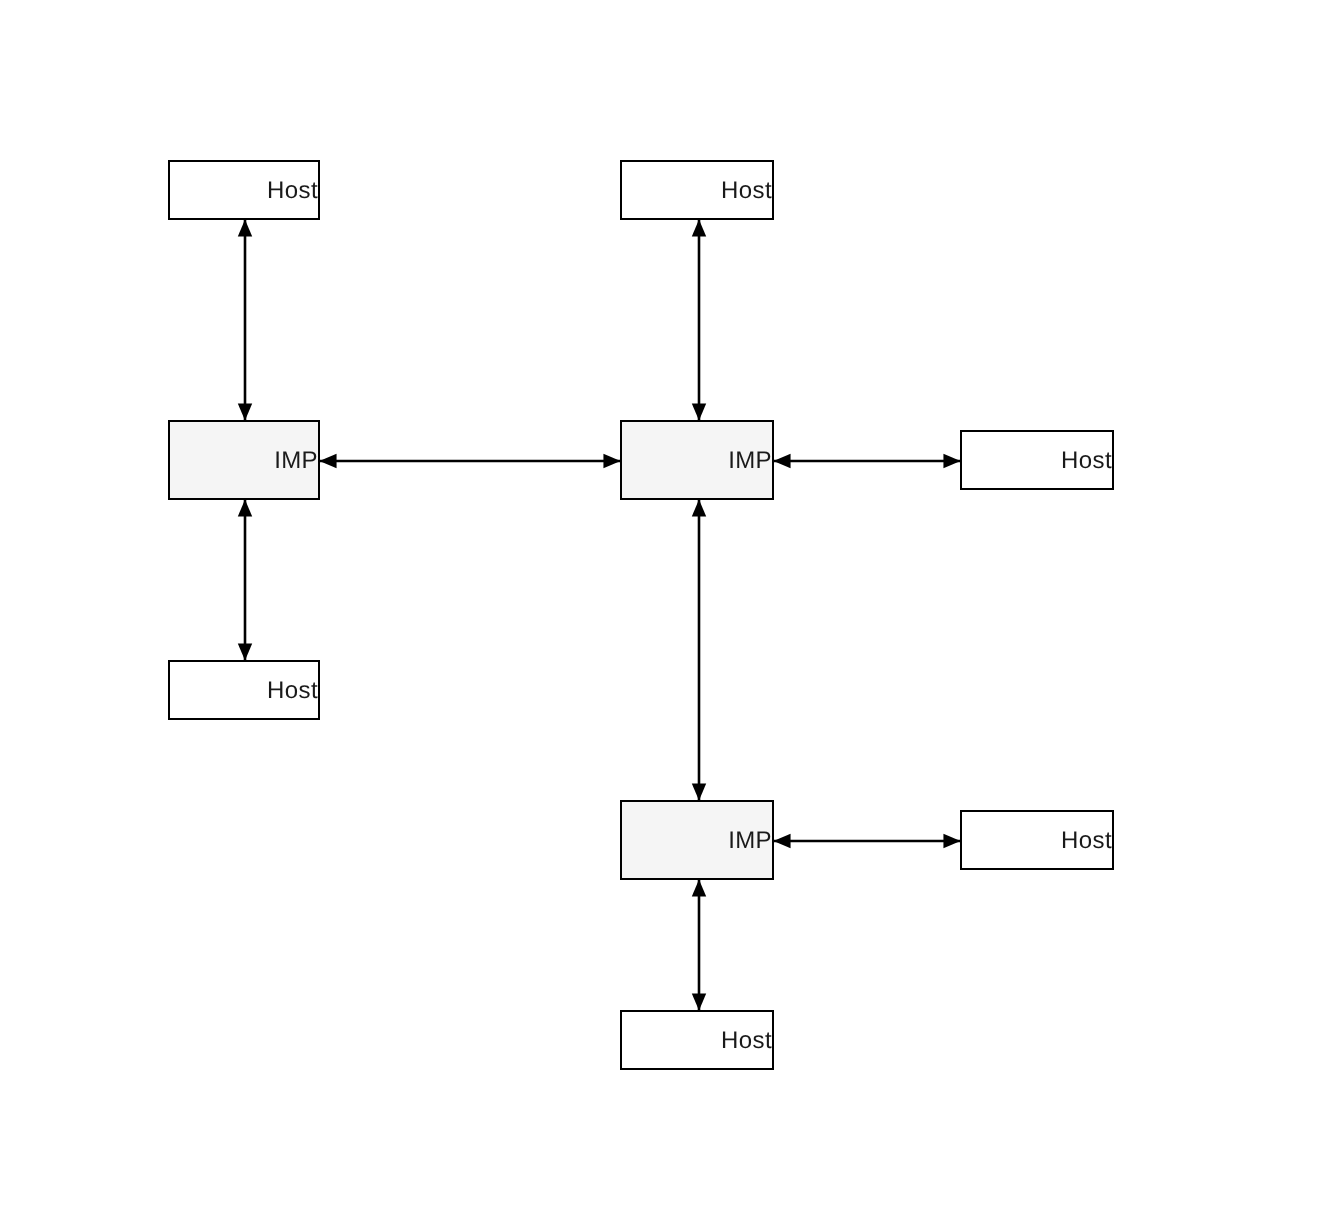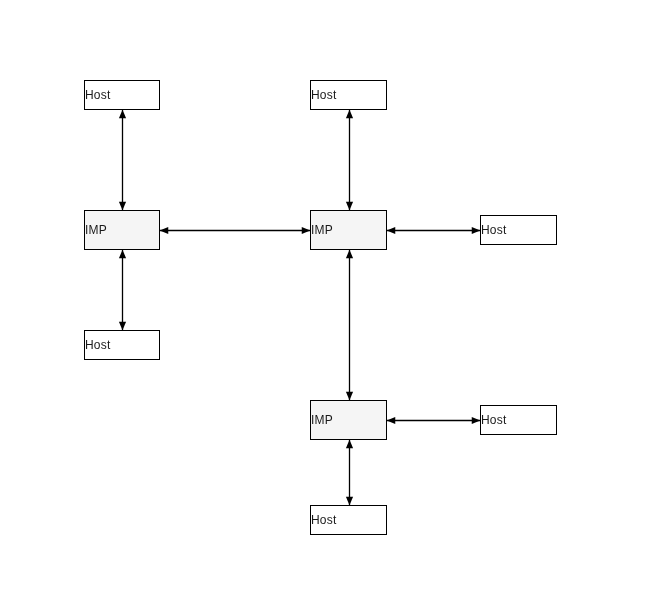--- a/index.html
+++ b/index.html
@@ -22,21 +22,21 @@
     width: 660px;
     height: 610px;
     pointer-events: none;
   }
   .node {
     position: absolute;
     box-sizing: border-box;
     border: 1px solid #000000;
     display: flex;
     align-items: center;
-    justify-content: flex-start;
+    justify-content: flex-end;
     font-size: 12px;
     color: #1a1a1a;
     letter-spacing: 0.2px;
   }
 </style>
 </head>
 <body>
 
 <div class="canvas" id="diagram-canvas">
   <svg class="edges-svg" id="edges-svg" xmlns="http://www.w3.org/2000/svg" width="660" height="610" viewBox="0 0 660 610">

